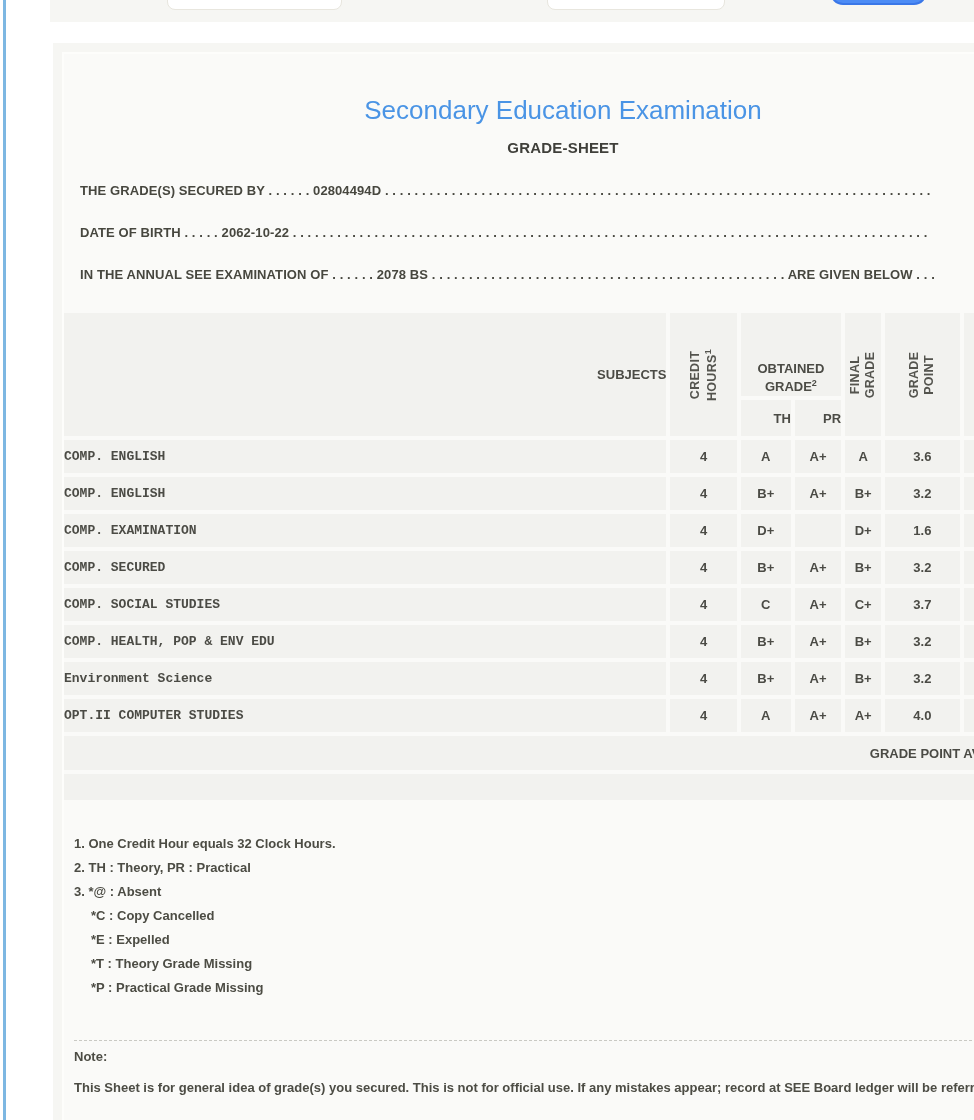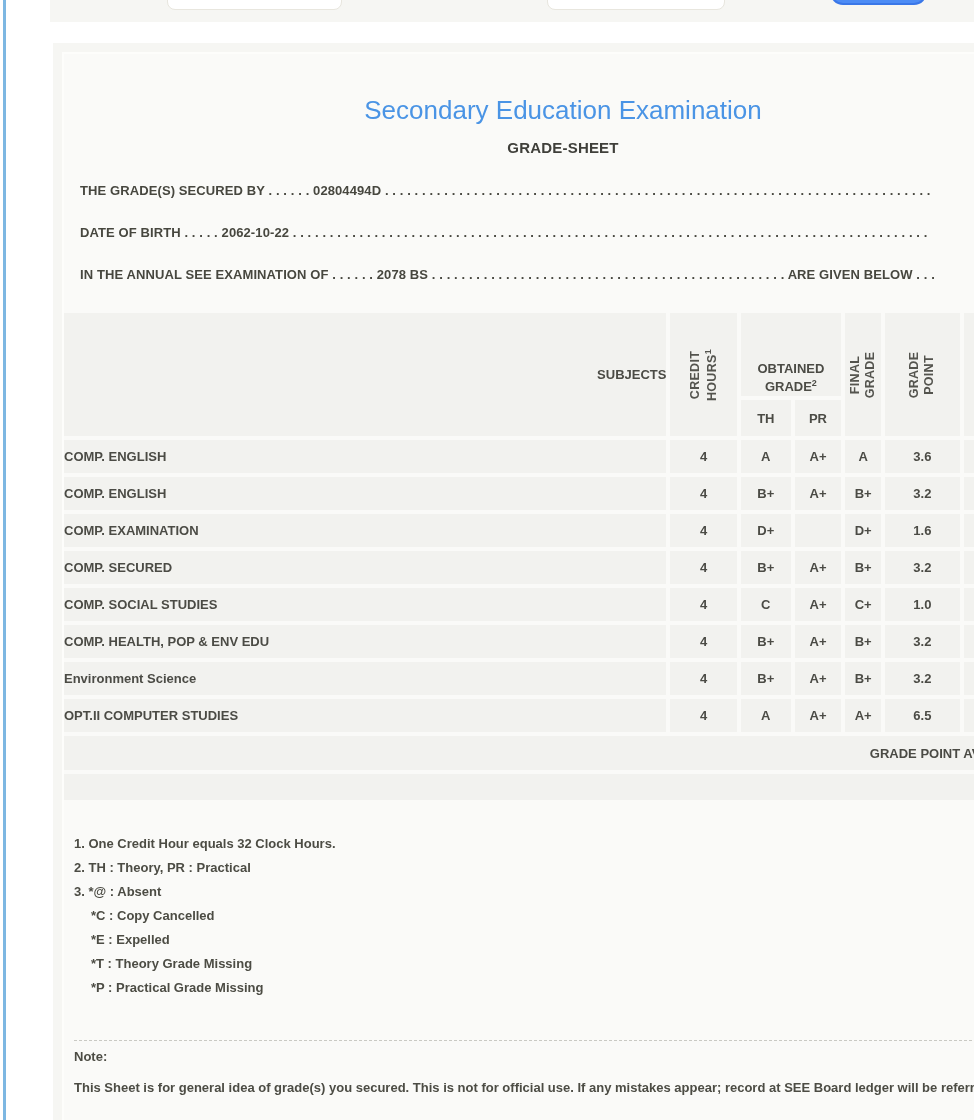--- a/index.html
+++ b/index.html
@@ -21,25 +21,25 @@
   .doc-title{margin:41px 0 0 0;line-height:30px;font-size:26px;font-weight:400;text-align:center;color:#4a94e5;}
   .doc-subtitle{margin:14px 0 0 0;line-height:17px;font-size:15px;font-weight:bold;text-align:center;color:#3f3f3a;letter-spacing:.2px;}
   .info{margin:27px 0 0 16px;}
   .info-line{font-size:13px;font-weight:bold;color:#47473f;line-height:16px;margin-bottom:26px;white-space:nowrap;overflow:hidden;letter-spacing:.1px;}
   
   table.grades{border-collapse:separate;border-spacing:4px;margin:15px 0 0 -4px;table-layout:fixed;width:1018px;}
   table.grades th,table.grades td{background:#f2f2ef;font-size:13px;font-weight:bold;color:#4b4b45;padding:0;}
   th.h-subjects{text-align:right;padding-left:15px;font-size:12.5px;color:#54544e;}
   th.h-group{height:56px;text-align:center;font-size:12.5px;color:#54544e;line-height:1.3;}
   th.h-group .wrapbox{display:inline-block;width:84px;margin-top:48px;}
-  th.h-sub{height:36px;text-align:center;font-size:12.5px;color:#54544e;}
+  th.h-sub{height:36px;text-align:right;font-size:12.5px;color:#54544e;}
   th.vcell{position:relative;}
   .vtext{position:absolute;left:50%;top:50%;transform:translate(-50%,-50%) rotate(-90deg);width:62px;text-align:center;font-size:12.5px;font-weight:bold;color:#54544e;line-height:1.2;letter-spacing:.3px;}
   .vtext.narrow{width:56px;}
-  td.subj{height:33px;text-align:left;padding-left:15px;}
+  td.subj{height:33px;text-align:left;padding-left:15px;font-family:Liberation Mono, monospace;}
   td.val{height:33px;text-align:center;}
   td.gpa-cell{height:34px;text-align:right;padding-right:70px;}
   td.spacer-cell{height:26px;}
   sup{font-size:9px;}
   
   .footnotes{margin:28px 0 0 10px;}
   .fn{font-size:13px;font-weight:bold;color:#4c4c44;line-height:24px;white-space:nowrap;}
   .fn.ind{margin-left:17px;}
   
   .note{margin:40px 10px 0 10px;}
@@ -138,21 +138,21 @@
             <td class="val">B+</td>
             <td class="val">3.2</td>
             <td class="val"></td>
           </tr>
           <tr>
             <td class="subj">COMP. SOCIAL STUDIES</td>
             <td class="val">4</td>
             <td class="val">C</td>
             <td class="val">A+</td>
             <td class="val">C+</td>
-            <td class="val">1.0</td>
+            <td class="val">3.7</td>
             <td class="val"></td>
           </tr>
           <tr>
             <td class="subj">COMP. HEALTH, POP &amp; ENV EDU</td>
             <td class="val">4</td>
             <td class="val">B+</td>
             <td class="val">A+</td>
             <td class="val">B+</td>
             <td class="val">3.2</td>
             <td class="val"></td>
@@ -165,21 +165,21 @@
             <td class="val">B+</td>
             <td class="val">3.2</td>
             <td class="val"></td>
           </tr>
           <tr>
             <td class="subj">OPT.II COMPUTER STUDIES</td>
             <td class="val">4</td>
             <td class="val">A</td>
             <td class="val">A+</td>
             <td class="val">A+</td>
-            <td class="val">6.5</td>
+            <td class="val">4.0</td>
             <td class="val"></td>
           </tr>
         </tbody>
       <tbody>
         <tr>
           <td class="gpa-cell" colspan="7">GRADE POINT AVERAGE (GPA) :</td>
         </tr>
         <tr>
           <td class="spacer-cell" colspan="7"></td>
         </tr>

